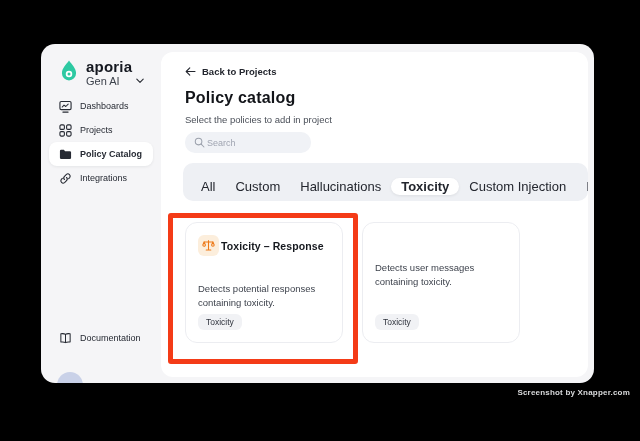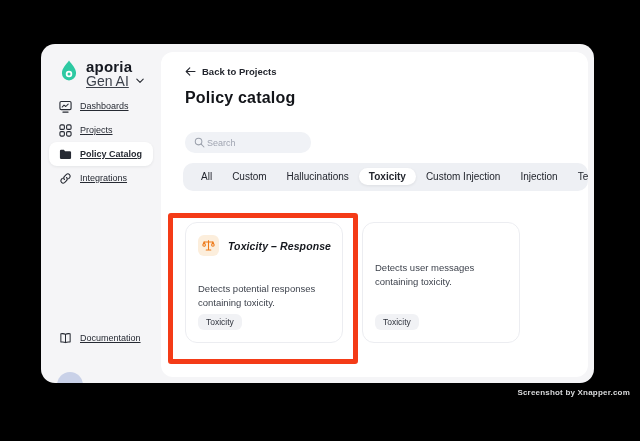--- a/index.html
+++ b/index.html
@@ -14,25 +14,25 @@
     position:absolute;left:41px;top:44px;width:553px;height:339px;
     background:#F5F5F7;border-radius:14px;overflow:hidden;
     box-shadow:0 12px 34px rgba(0,0,0,.65);
   }
   
   .sidebar{position:absolute;left:0;top:0;width:120px;height:100%;}
   .brand{position:absolute;left:18px;top:15px;display:flex;align-items:flex-start;gap:7px;}
   .brand-text{display:flex;flex-direction:column;}
   .brand-name{font-size:15px;font-weight:700;color:#14171F;letter-spacing:.2px;line-height:16px;}
   .brand-sub{display:flex;align-items:center;justify-content:space-between;width:58px;margin-top:1px;cursor:pointer;}
-  .workspace{font-size:14px;color:#3C414B;line-height:10px;text-decoration:underline;}
+  .workspace{font-size:11px;color:#3C414B;line-height:10px;}
   .nav{position:absolute;left:8px;right:8px;top:50px;}
   .nav-item{
     display:flex;align-items:center;gap:8px;height:24px;padding:0 10px;
-    border-radius:8px;font-size:9px;font-weight:500;color:#262A33;cursor:pointer;text-decoration:underline;
+    border-radius:8px;font-size:9px;font-weight:500;color:#262A33;cursor:pointer;
   }
   .nav-item.active{background:#FFFFFF;font-weight:700;box-shadow:0 1px 3px rgba(20,23,30,.07);}
   .nav-icon{display:flex;align-items:center;justify-content:center;width:13px;height:13px;flex:0 0 13px;}
   .sidebar-footer{position:absolute;left:8px;right:8px;top:282px;}
   .avatar-partial{
     position:absolute;left:16px;top:328px;width:26px;height:26px;border-radius:50%;
     background:#C9D1E8;
   }
   
   .main{
@@ -54,31 +54,31 @@
     border:none;outline:none;background:transparent;width:90px;
     font-size:9px;color:#30343E;font-family:inherit;
   }
   .search-box input::placeholder{color:#A0A5B1;}
   .filter-tabs{
     position:absolute;left:22px;top:111px;width:calc(100% - 22px);
     background:#EEF0F4;border-radius:10px;padding:5px 8px 6px;box-sizing:border-box;
   }
   .tab-row{display:flex;align-items:center;}
   .tab{
-    padding:3px 10px;font-size:10px;color:#23262E;border-radius:999px;
-    white-space:nowrap;cursor:pointer;line-height:11px;
+    padding:3px 10px;font-size:13px;color:#23262E;border-radius:999px;
+    white-space:nowrap;cursor:pointer;line-height:11px;margin-top:10px;
   }
   .tab.selected{background:#FFFFFF;font-weight:700;box-shadow:0 1px 3px rgba(20,23,30,.08);}
   
   .cards{position:absolute;left:24px;top:170px;display:flex;gap:19px;}
   .policy-card{
     width:158px;height:121px;box-sizing:border-box;background:#fff;
     border:1px solid #ECEDF1;border-radius:12px;padding:12px;position:relative;cursor:pointer;
   }
-  .card-header{display:flex;align-items:center;gap:9px;font-style:italic;}
+  .card-header{display:flex;align-items:center;gap:2px;}
   .card-icon-box{
     width:21px;height:21px;flex:0 0 21px;border-radius:6px;background:#FCEEDC;
     display:flex;align-items:center;justify-content:center;
   }
   .card-title{font-size:10.5px;font-weight:700;color:#15181E;white-space:nowrap;letter-spacing:.1px;}
   .card-desc{margin-top:26px;font-size:9.5px;line-height:1.5;color:#3E434D;width:132px;}
   .card-tag{
     position:absolute;left:12px;bottom:12px;background:#F1F2F5;border-radius:6px;
     padding:3px 8px;font-size:8.5px;color:#30343E;
   }
@@ -185,20 +185,21 @@
     <div class="back-link">
       <span>
         <svg width="11" height="9" viewBox="0 0 12 10">
             <path d="M11 5 H1.6 M5.2 1 L1.2 5 l4 4" fill="none" stroke="#23262E" stroke-width="1.2" stroke-linecap="round" stroke-linejoin="round"></path>
           </svg>
       </span>
       <span>Back to Projects</span>
     </div>
 
     <div class="page-title">Policy catalog</div>
+    <div class="page-subtitle">Select the policies to add in project</div>
 
     <div class="search-box">
       <span>
         <svg width="11" height="11" viewBox="0 0 13 13">
             <circle cx="5.4" cy="5.4" r="3.9" fill="none" stroke="#9AA0AB" stroke-width="1.2"></circle>
             <path d="M8.5 8.5 L11.8 11.8" stroke="#9AA0AB" stroke-width="1.2" stroke-linecap="round"></path>
           </svg>
       </span>
       <input type="text" placeholder="Search" style="">
     </div>

